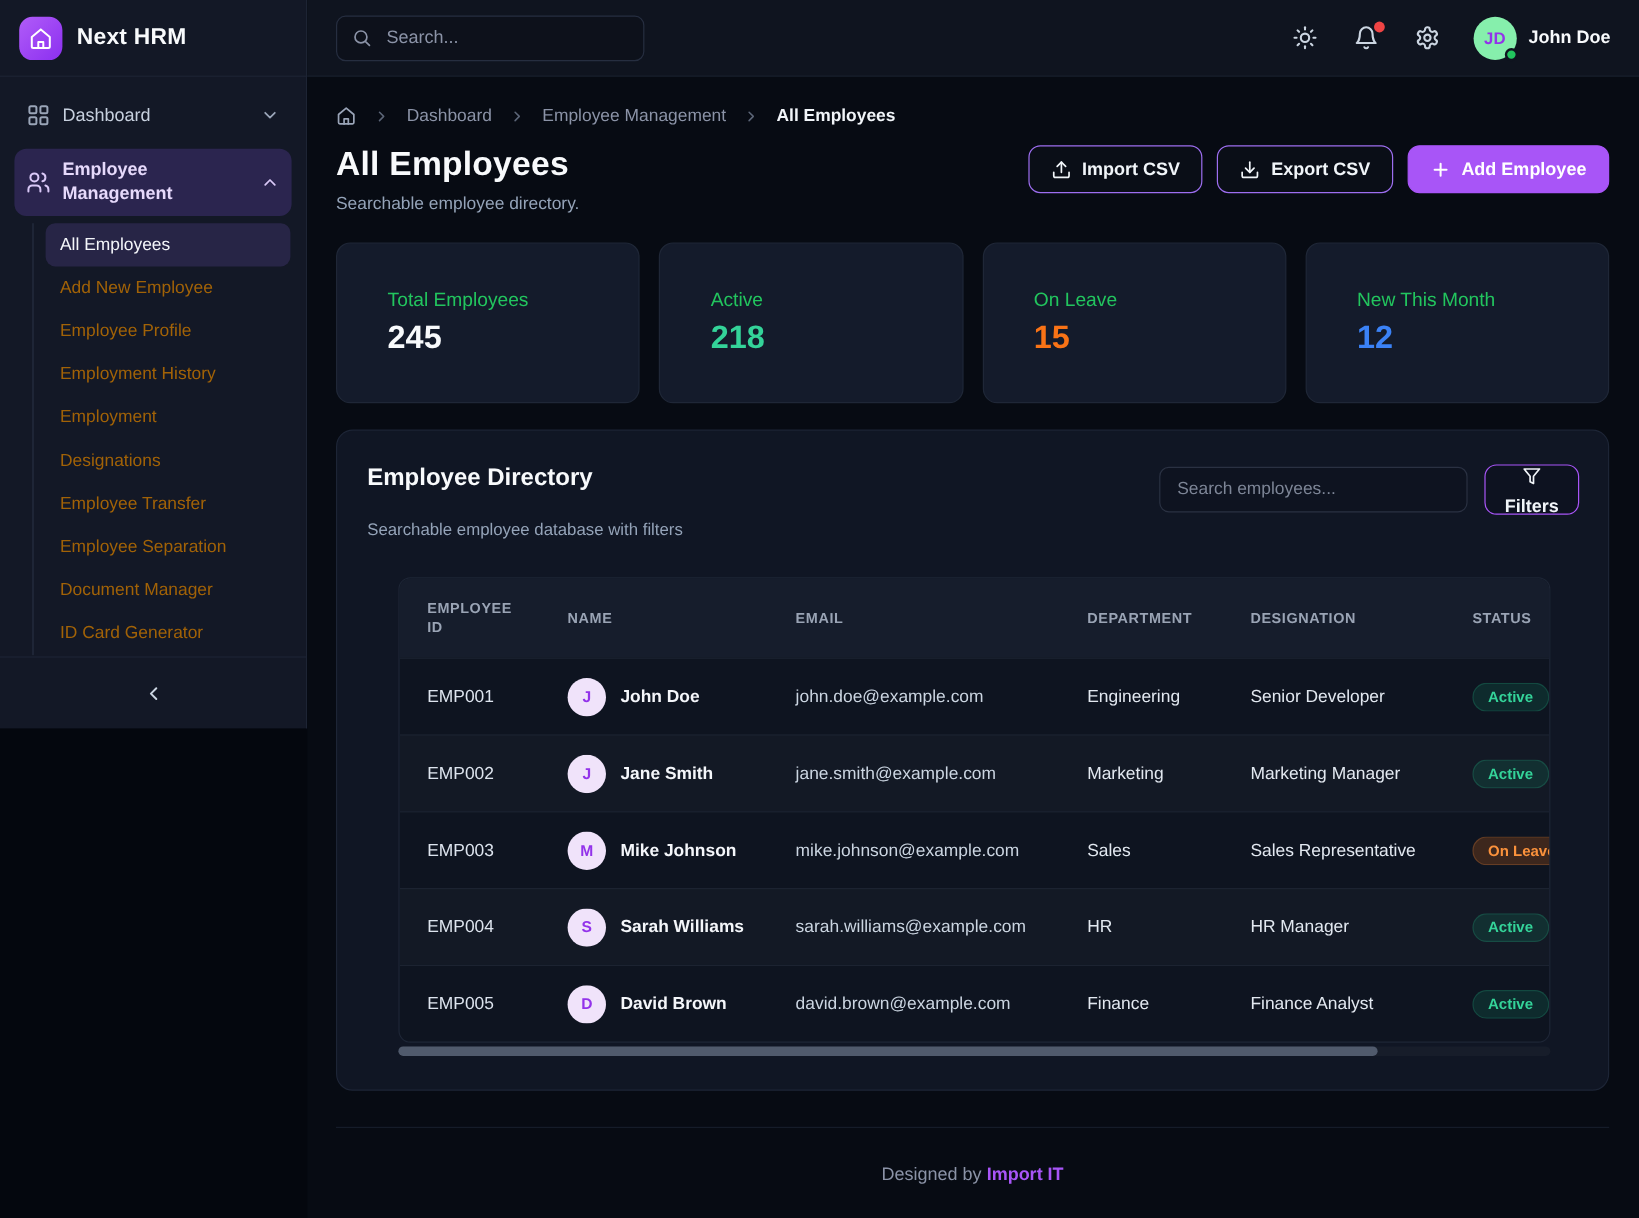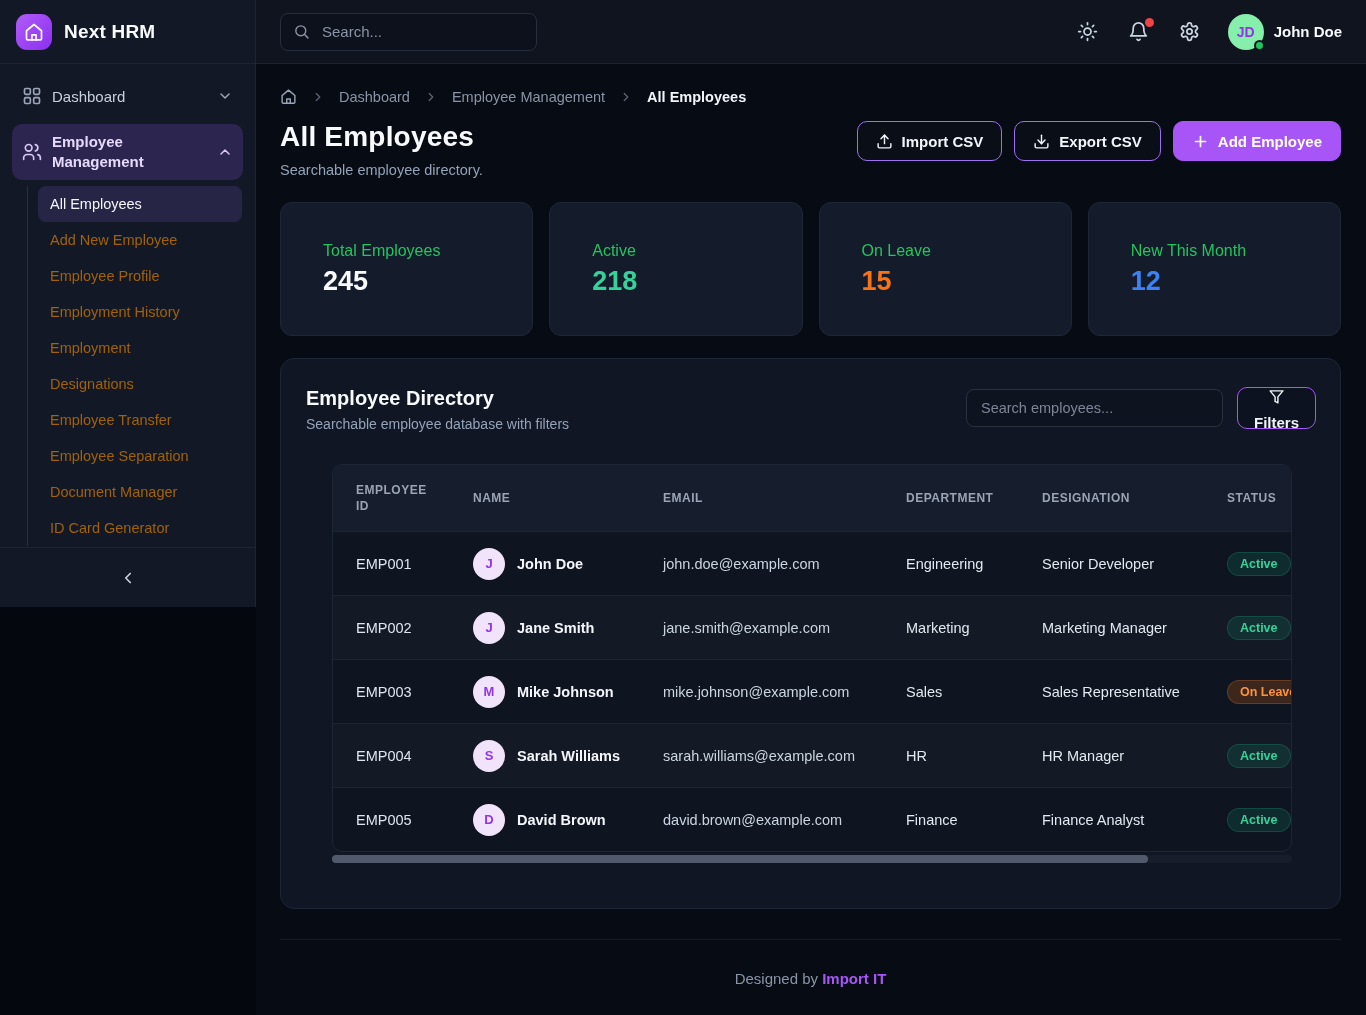--- a/index.html
+++ b/index.html
@@ -131,21 +131,21 @@
   .stat-label { font-size: 16px; color: #22c55e; }
   .stat-value { font-size: 27px; font-weight: 800; color: #f8fafc; }
 
   
   .panel {
     margin-top: 22px; height: 551px; background: #10московa1624;
     background: #101624; border: 1px solid #1d2536; border-radius: 14px;
   }
   .panel-head { display: flex; justify-content: space-between; align-items: flex-start; padding: 28px 24px 0 25px; }
   .panel-title { font-size: 20px; font-weight: 700; color: #f8fafc; }
-  .panel-subtitle { margin-top: 6px; font-size: 14px; color: #94a3b8; }
+  .panel-subtitle { margin-top: 23px; font-size: 14px; color: #94a3b8; }
   .panel-tools { display: flex; gap: 14px; align-items: flex-start; }
   .dir-search {
     width: 257px; height: 38px; border: 1px solid #2a3142; border-radius: 8px;
     background: rgba(0,0,0,0.10); color: #e2e8f0; font-size: 14.5px; padding: 0 14px;
     outline: none; font-family: inherit; margin-top: 2px;
   }
   .dir-search::placeholder { color: #7d8596; }
   .btn-filters {
     height: 42px; border-radius: 10px; border: 1.5px solid #a855f7; background: #0d1220;
     color: #f1f5f9; font-size: 15px; font-weight: 600; padding: 0 16px;

